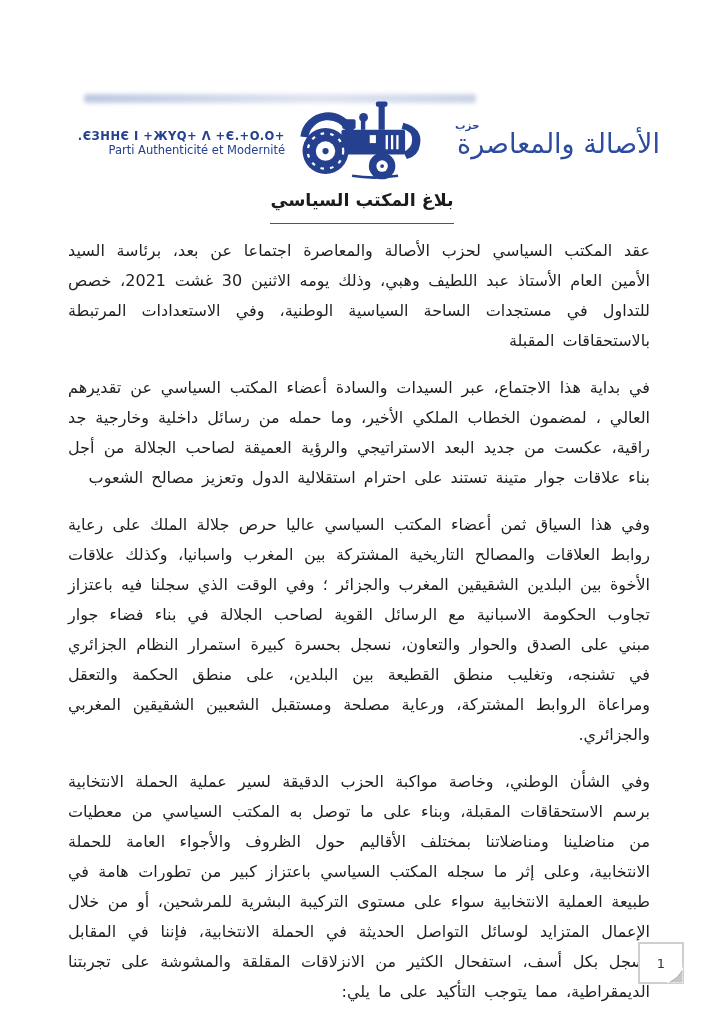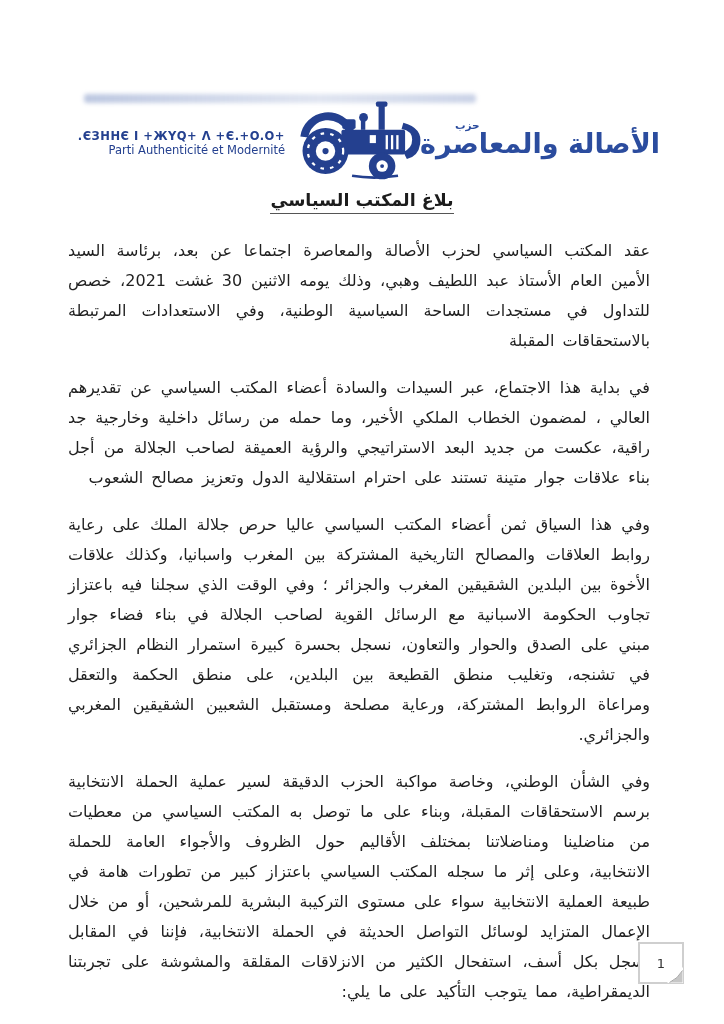--- a/index.html
+++ b/index.html
@@ -32,36 +32,36 @@
     white-space:nowrap;display:block;
   }
   .party-fr{
     color:#24408f;font-weight:normal;font-size:11.5px;white-space:nowrap;display:block;margin-left:24px;
   }
   .logo-tractor{width:150px;height:84px;flex:0 0 auto;margin-top:-6px;}
   .brand-right{
     position:relative;width:225px;text-align:center;direction:rtl;
   }
   .party-ar{
-    color:#2b4c9e;font-weight:bold;font-size:27px;white-space:nowrap;
+    color:#2b4c9e;font-weight:normal;font-size:27px;white-space:nowrap;
     font-family:"DejaVu Sans",sans-serif;
     padding-left:40px;
   }
   .party-word{
     position:absolute;top:-9px;left:20px;
     color:#2b4c9e;font-weight:bold;font-size:10.5px;
   }
   
   .doc-title{
     position:absolute;top:190px;left:0;width:100%;
     text-align:center;direction:rtl;
   }
   .doc-title span{
     font-size:17.5px;font-weight:bold;color:#1c1c1c;
-    border-bottom:1.5px solid #555;padding-bottom:3px;
+    border-bottom:1.5px solid #555;padding-bottom:13px;
   }
   
   .doc-body{
     position:absolute;top:236px;left:68px;right:74px;
     direction:rtl;
     text-align:justify;
     color:#1f1f1f;
     font-size:16px;line-height:30px;
     word-spacing:3px;
   }

